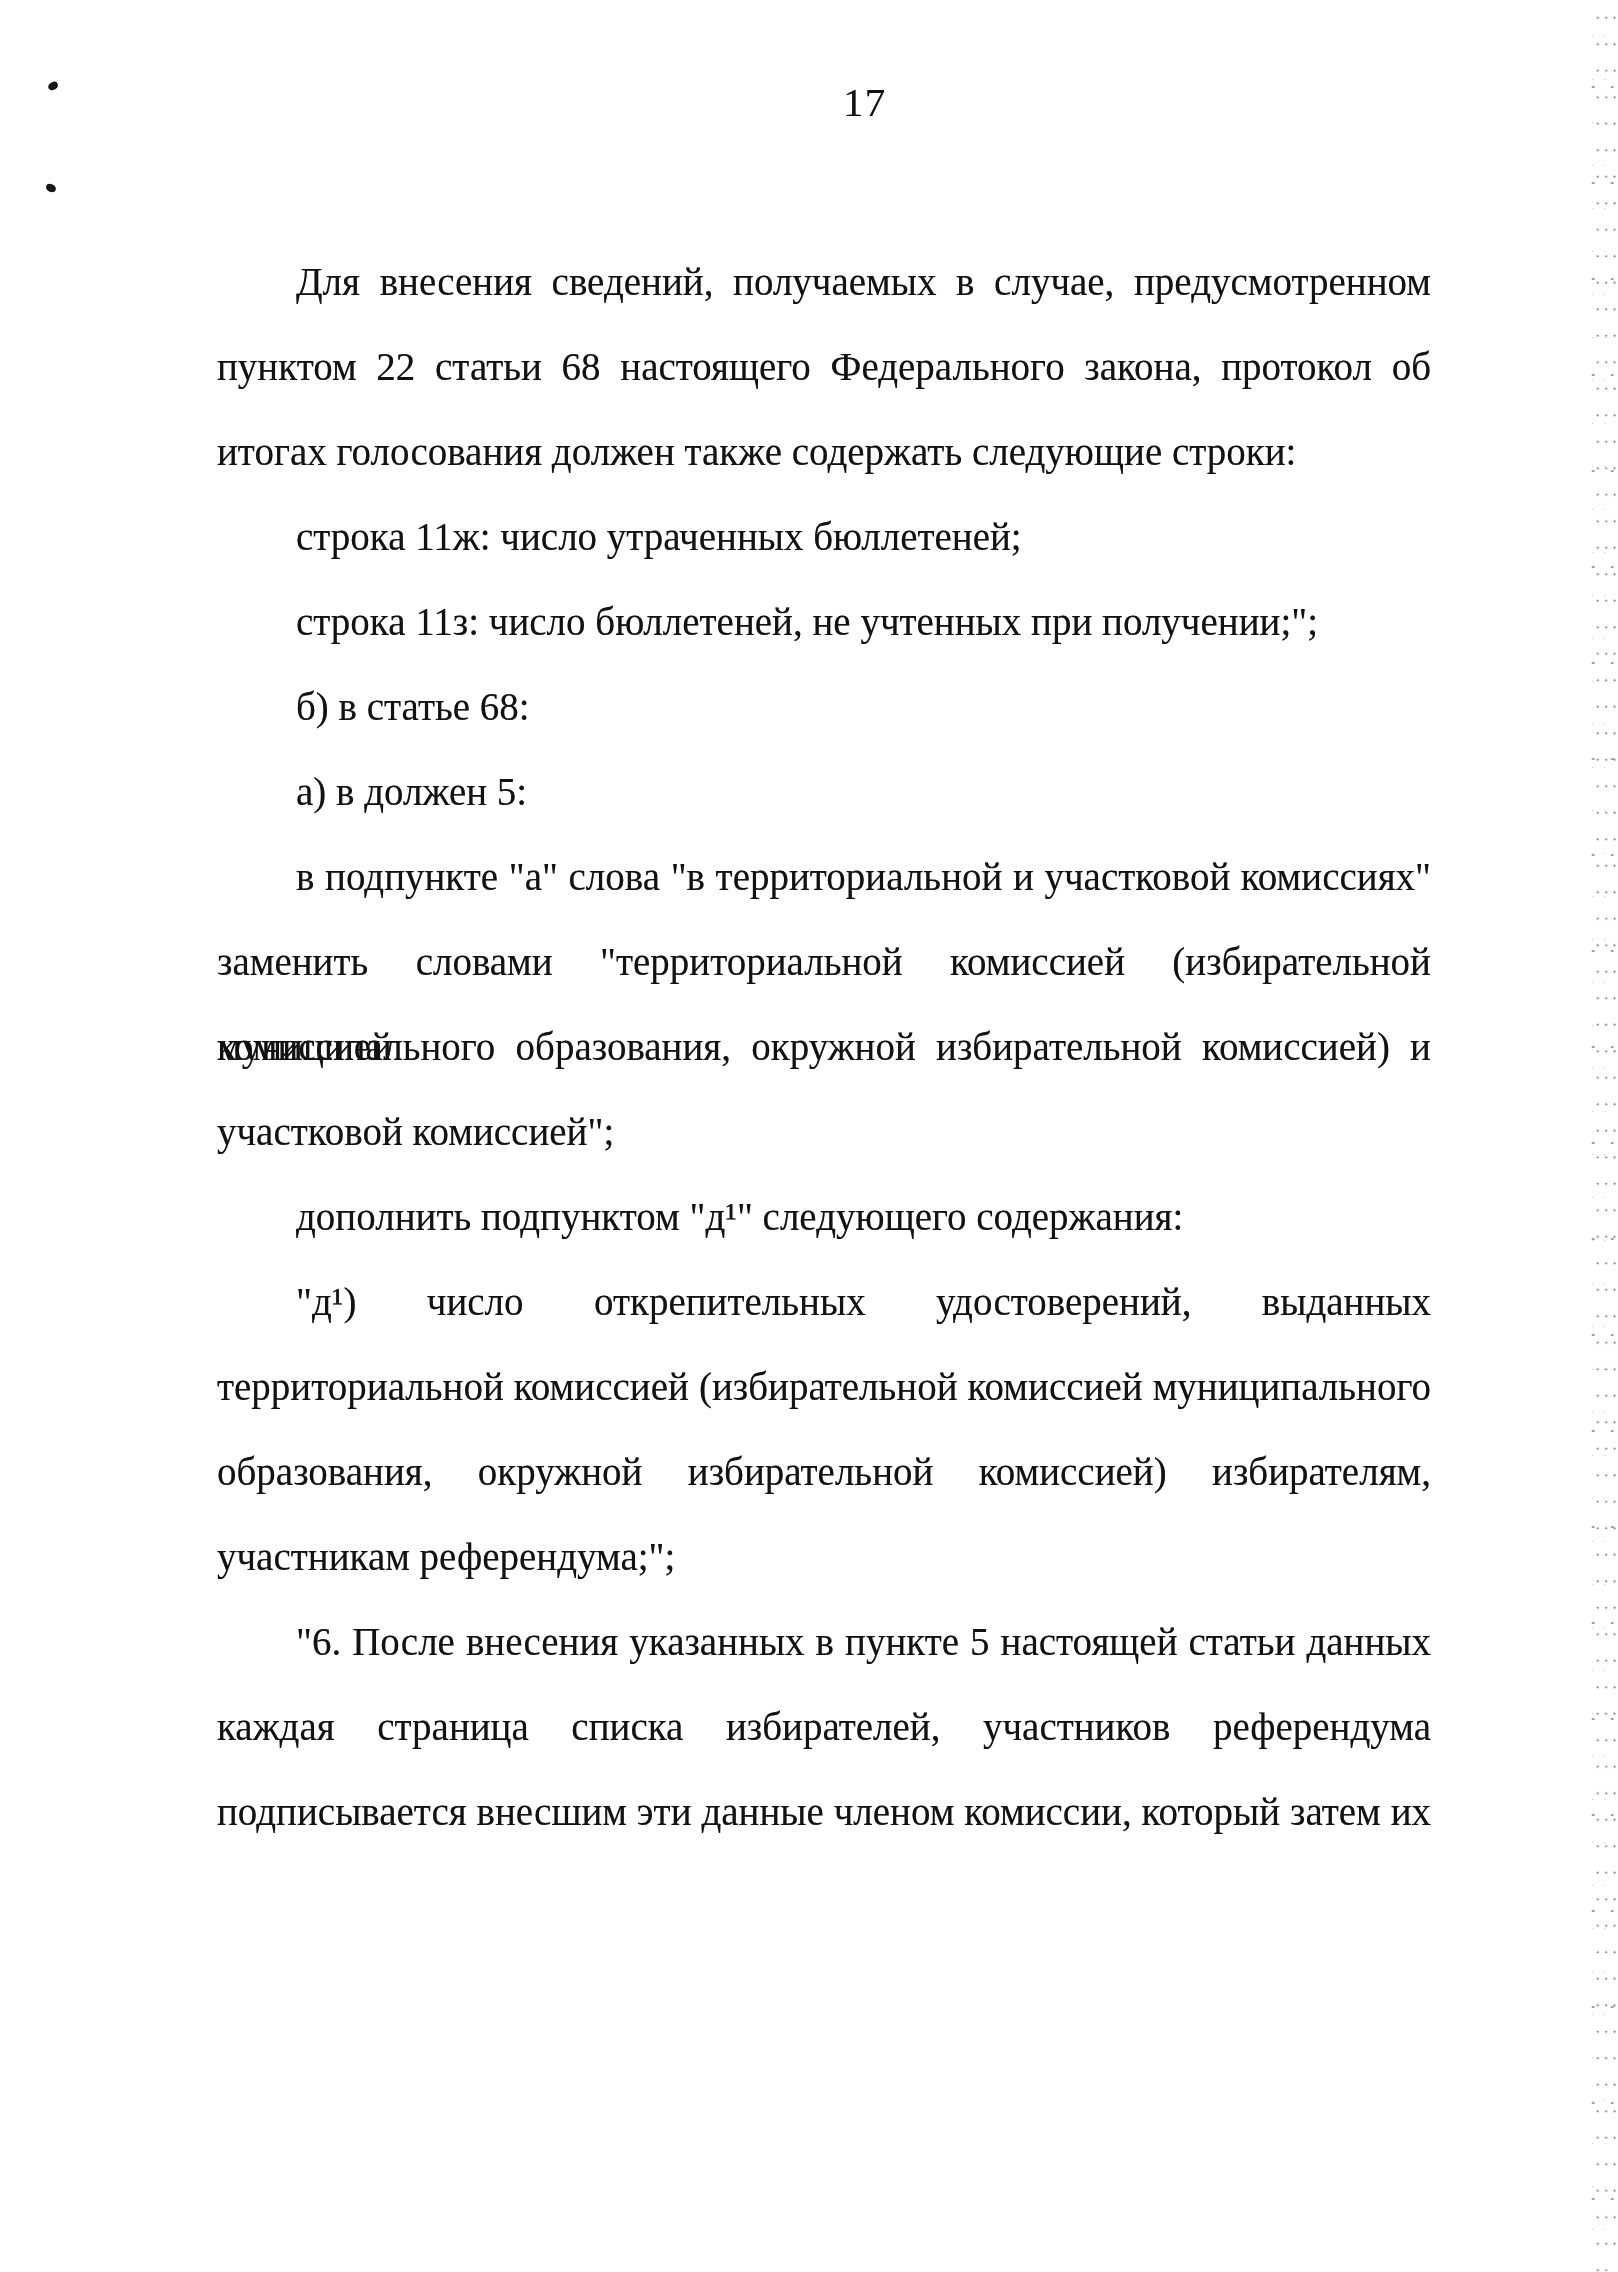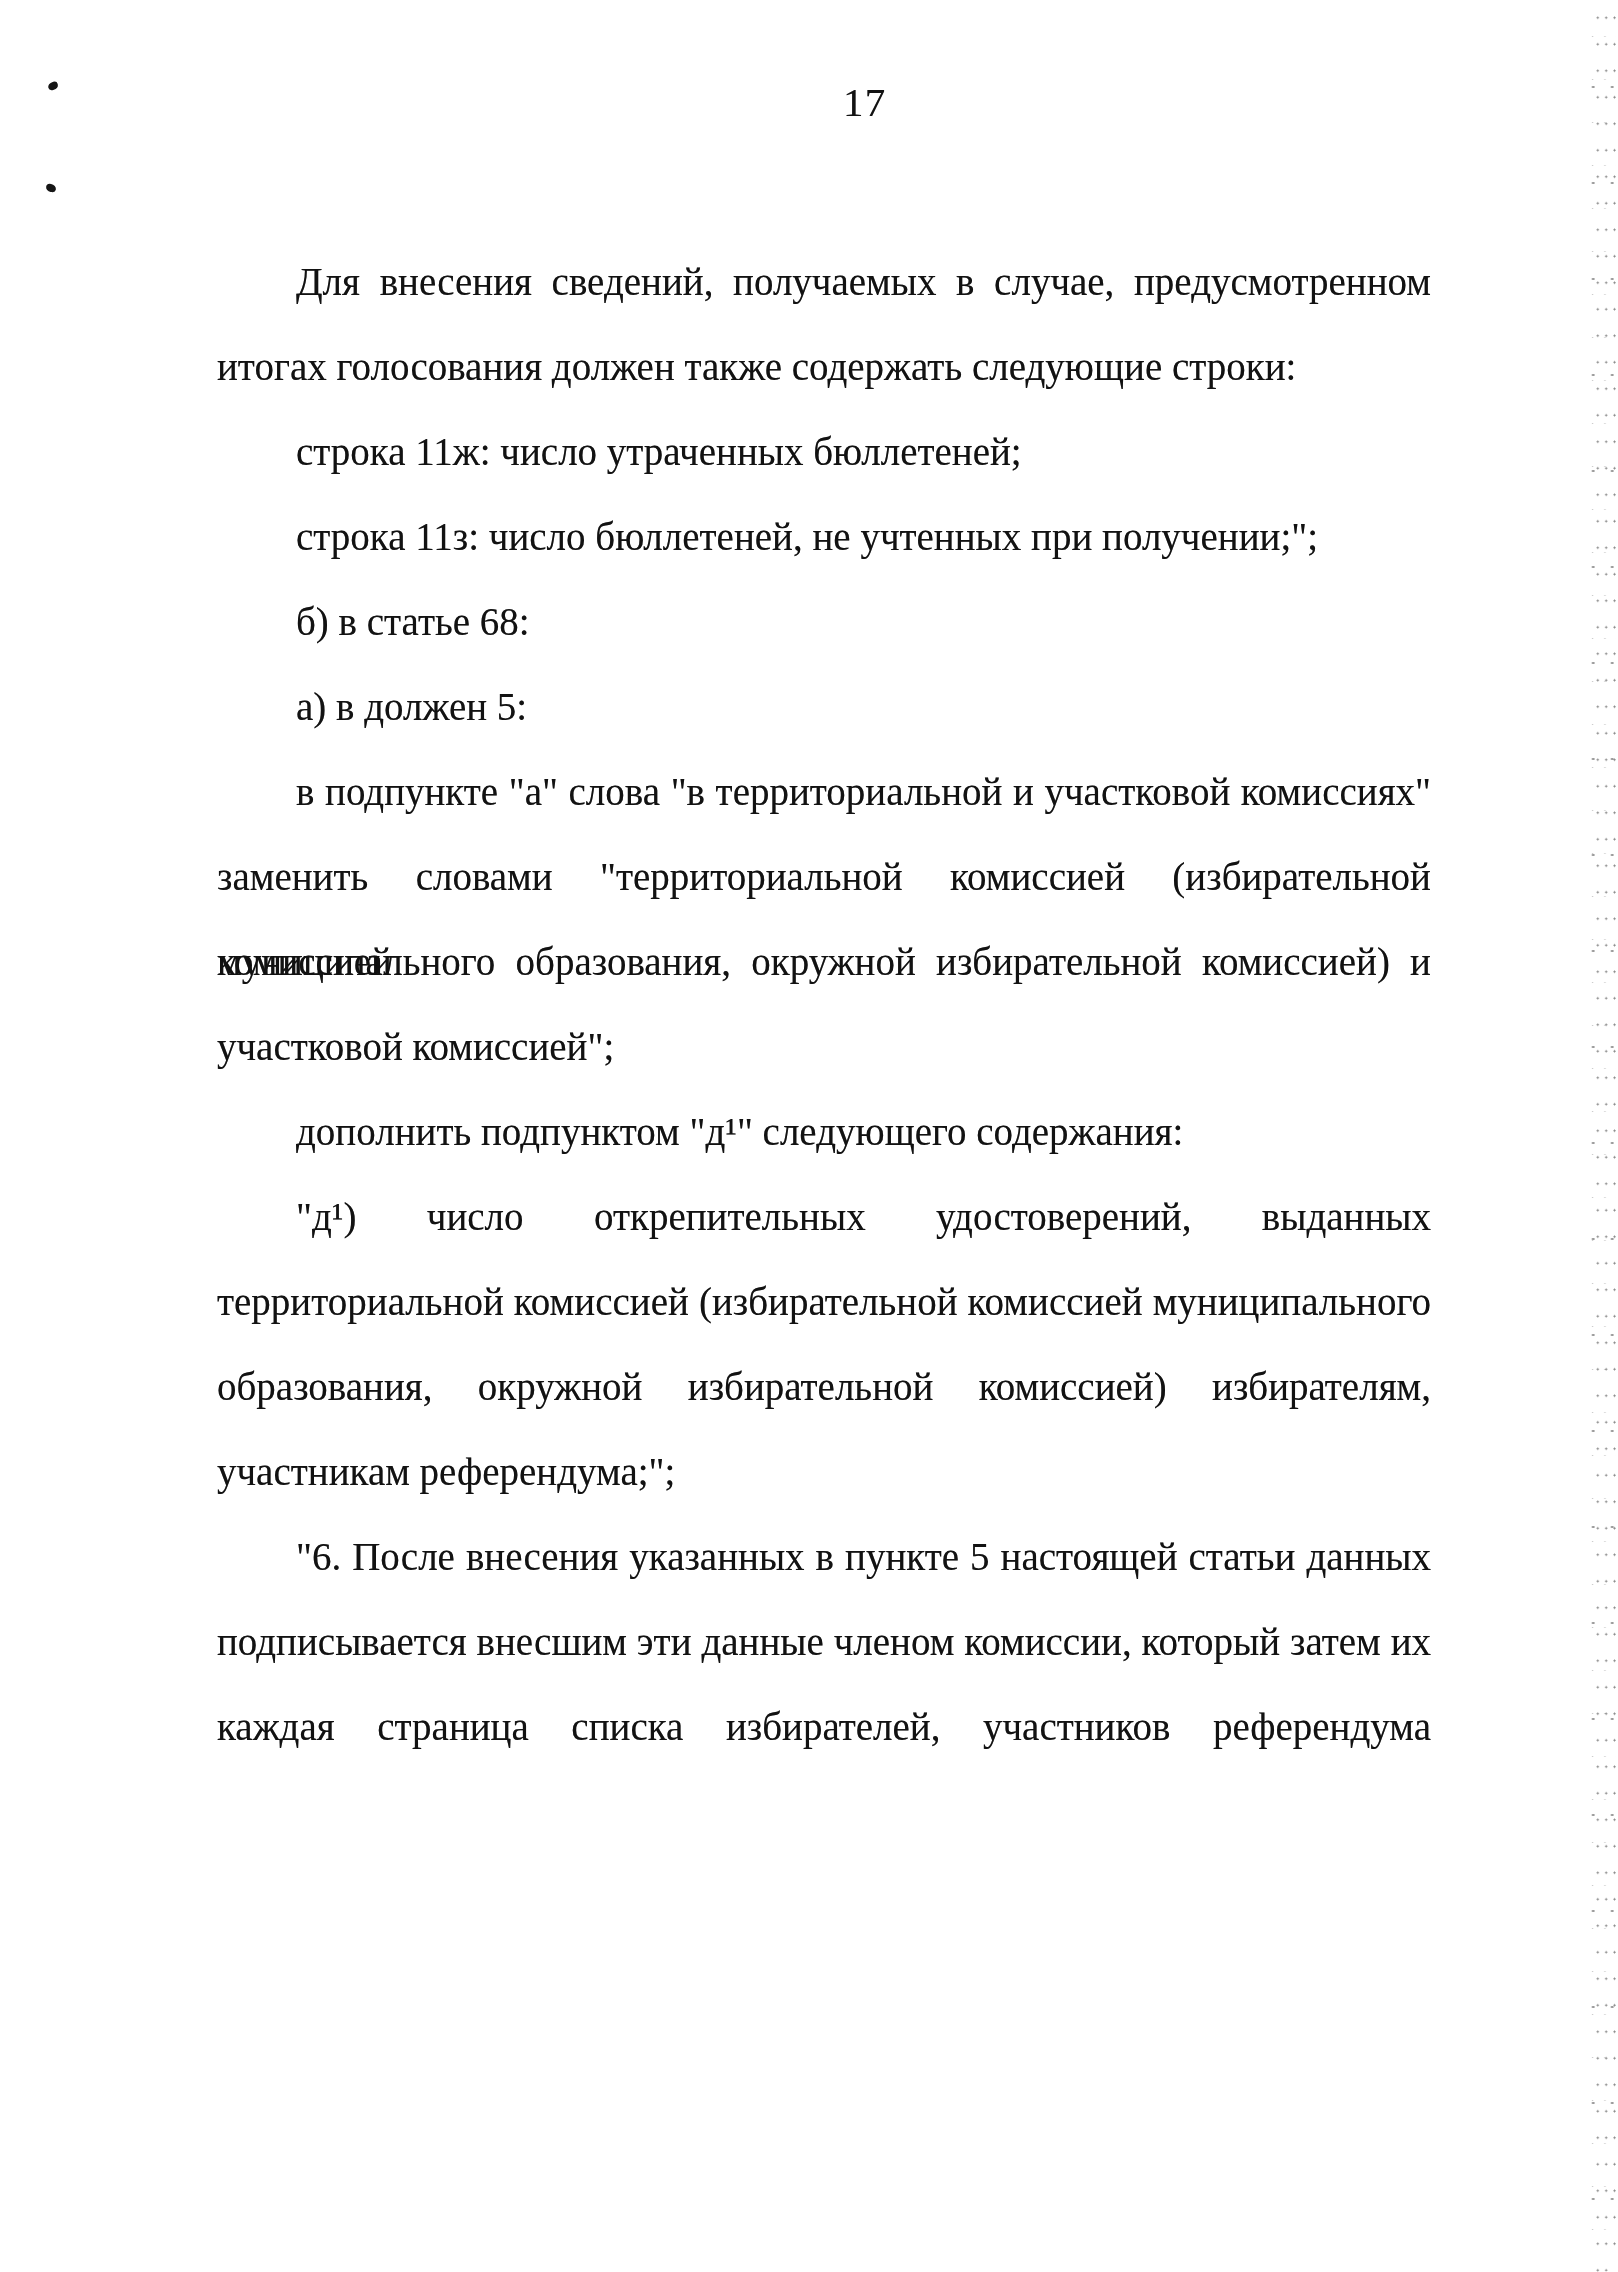--- a/index.html
+++ b/index.html
@@ -82,33 +82,34 @@
 </style>
 </head>
 <body>
 
 <div class="page" style="background: rgb(255, 255, 255); color: rgb(18, 18, 18);">
   <div class="speck speck-1"></div>
   <div class="speck speck-2"></div>
   <div class="page-number">17</div>
   <div class="content" id="content">
       <div class="line indent justify">Для внесения сведений, получаемых в случае, предусмотренном</div>
+      <div class="line justify">пунктом 22 статьи 68 настоящего Федерального закона, протокол об</div>
       <div class="line">итогах голосования должен также содержать следующие строки:</div>
       <div class="line indent">строка 11ж: число утраченных бюллетеней;</div>
       <div class="line indent">строка 11з: число бюллетеней, не учтенных при получении;";</div>
       <div class="line indent">б) в статье 68:</div>
       <div class="line indent">а) в должен 5:</div>
       <div class="line indent justify">в подпункте "а" слова "в территориальной и участковой комиссиях"</div>
       <div class="line justify">заменить словами "территориальной комиссией (избирательной комиссией</div>
       <div class="line justify">муниципального образования, окружной избирательной комиссией) и</div>
       <div class="line">участковой комиссией";</div>
       <div class="line indent">дополнить подпунктом "д¹" следующего содержания:</div>
       <div class="line indent justify">"д¹) число открепительных удостоверений, выданных</div>
       <div class="line justify">территориальной комиссией (избирательной комиссией муниципального</div>
       <div class="line justify">образования, окружной избирательной комиссией) избирателям,</div>
       <div class="line">участникам референдума;";</div>
       <div class="line indent justify">"6. После внесения указанных в пункте 5 настоящей статьи данных</div>
+      <div class="line justify">каждая страница списка избирателей, участников референдума</div>
       <div class="line justify">подписывается внесшим эти данные членом комиссии, который затем их</div>
-      <div class="line justify">каждая страница списка избирателей, участников референдума</div>
     </div>
   <div class="edge-noise"></div>
 </div>
 
 
 </body></html>

